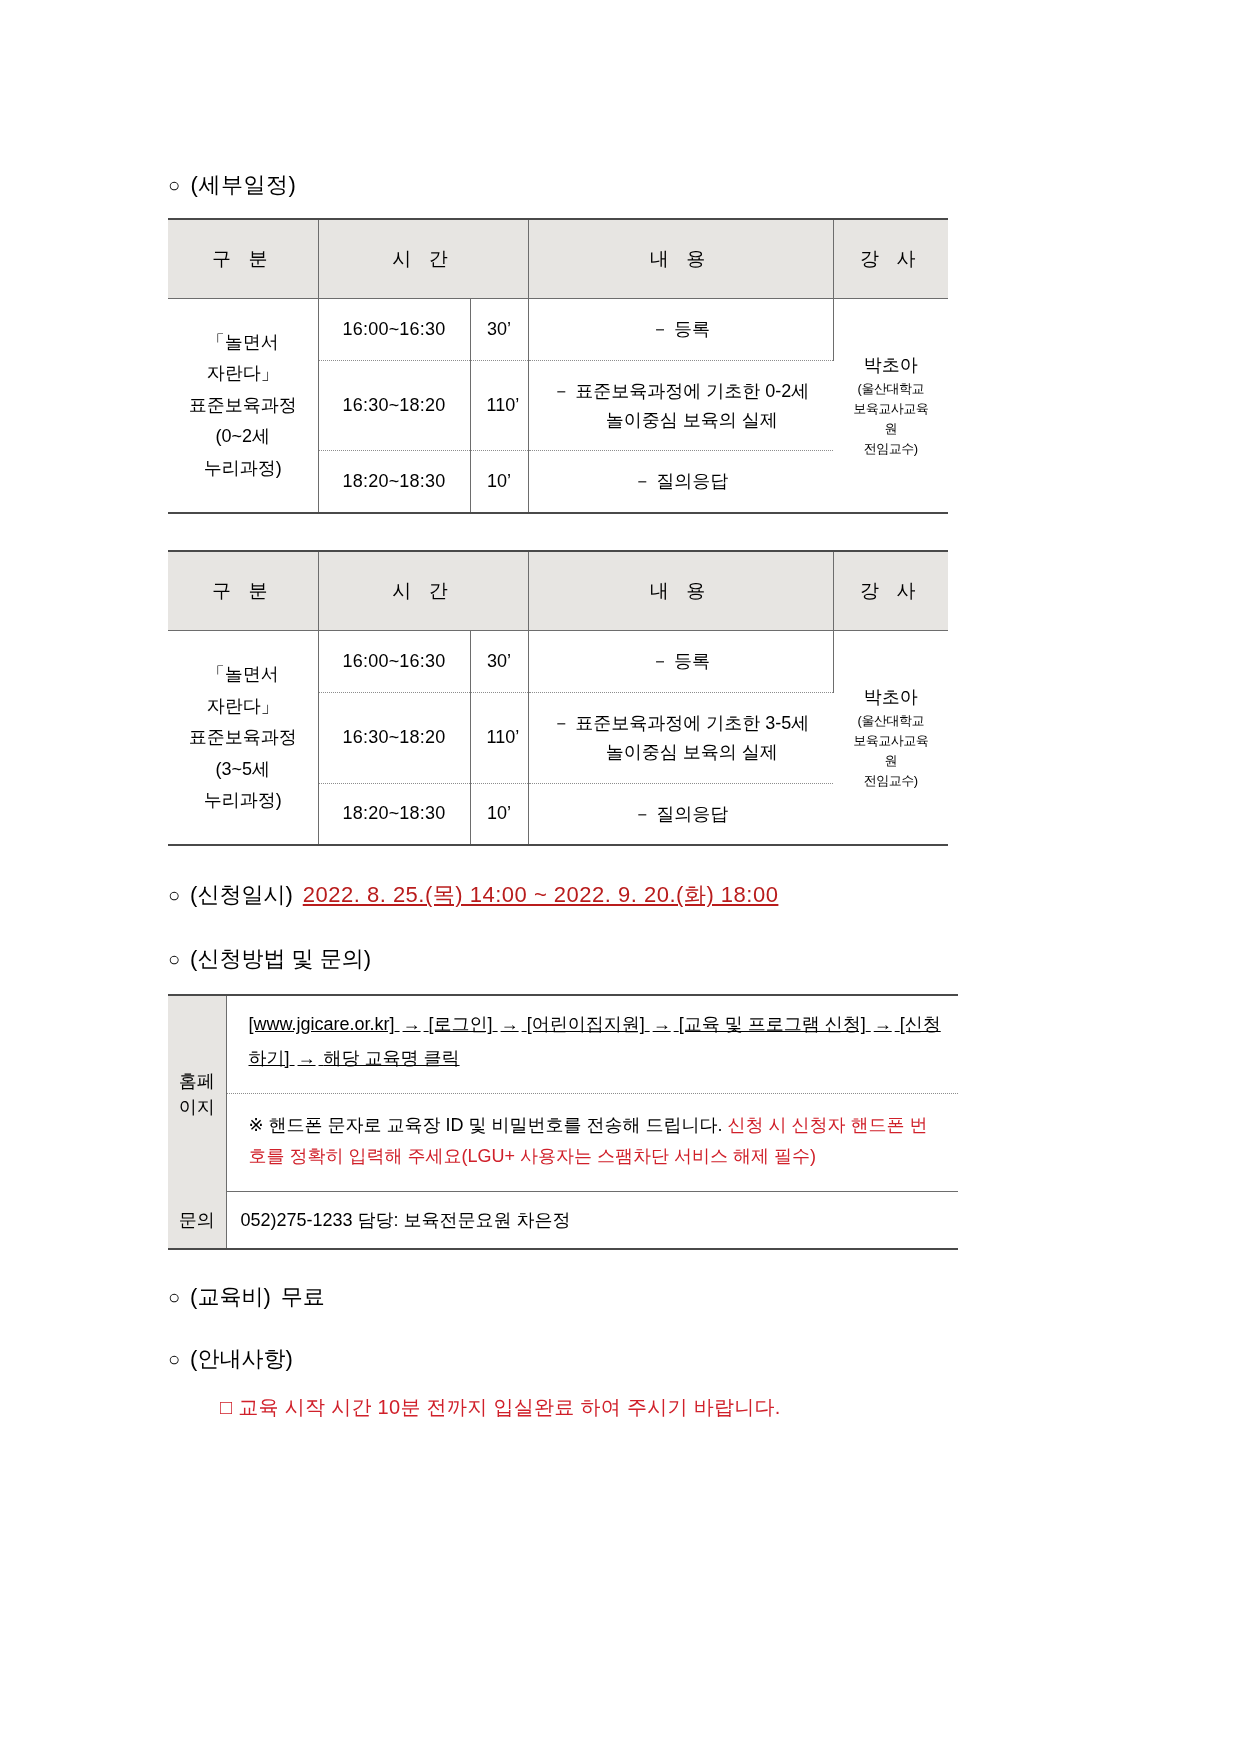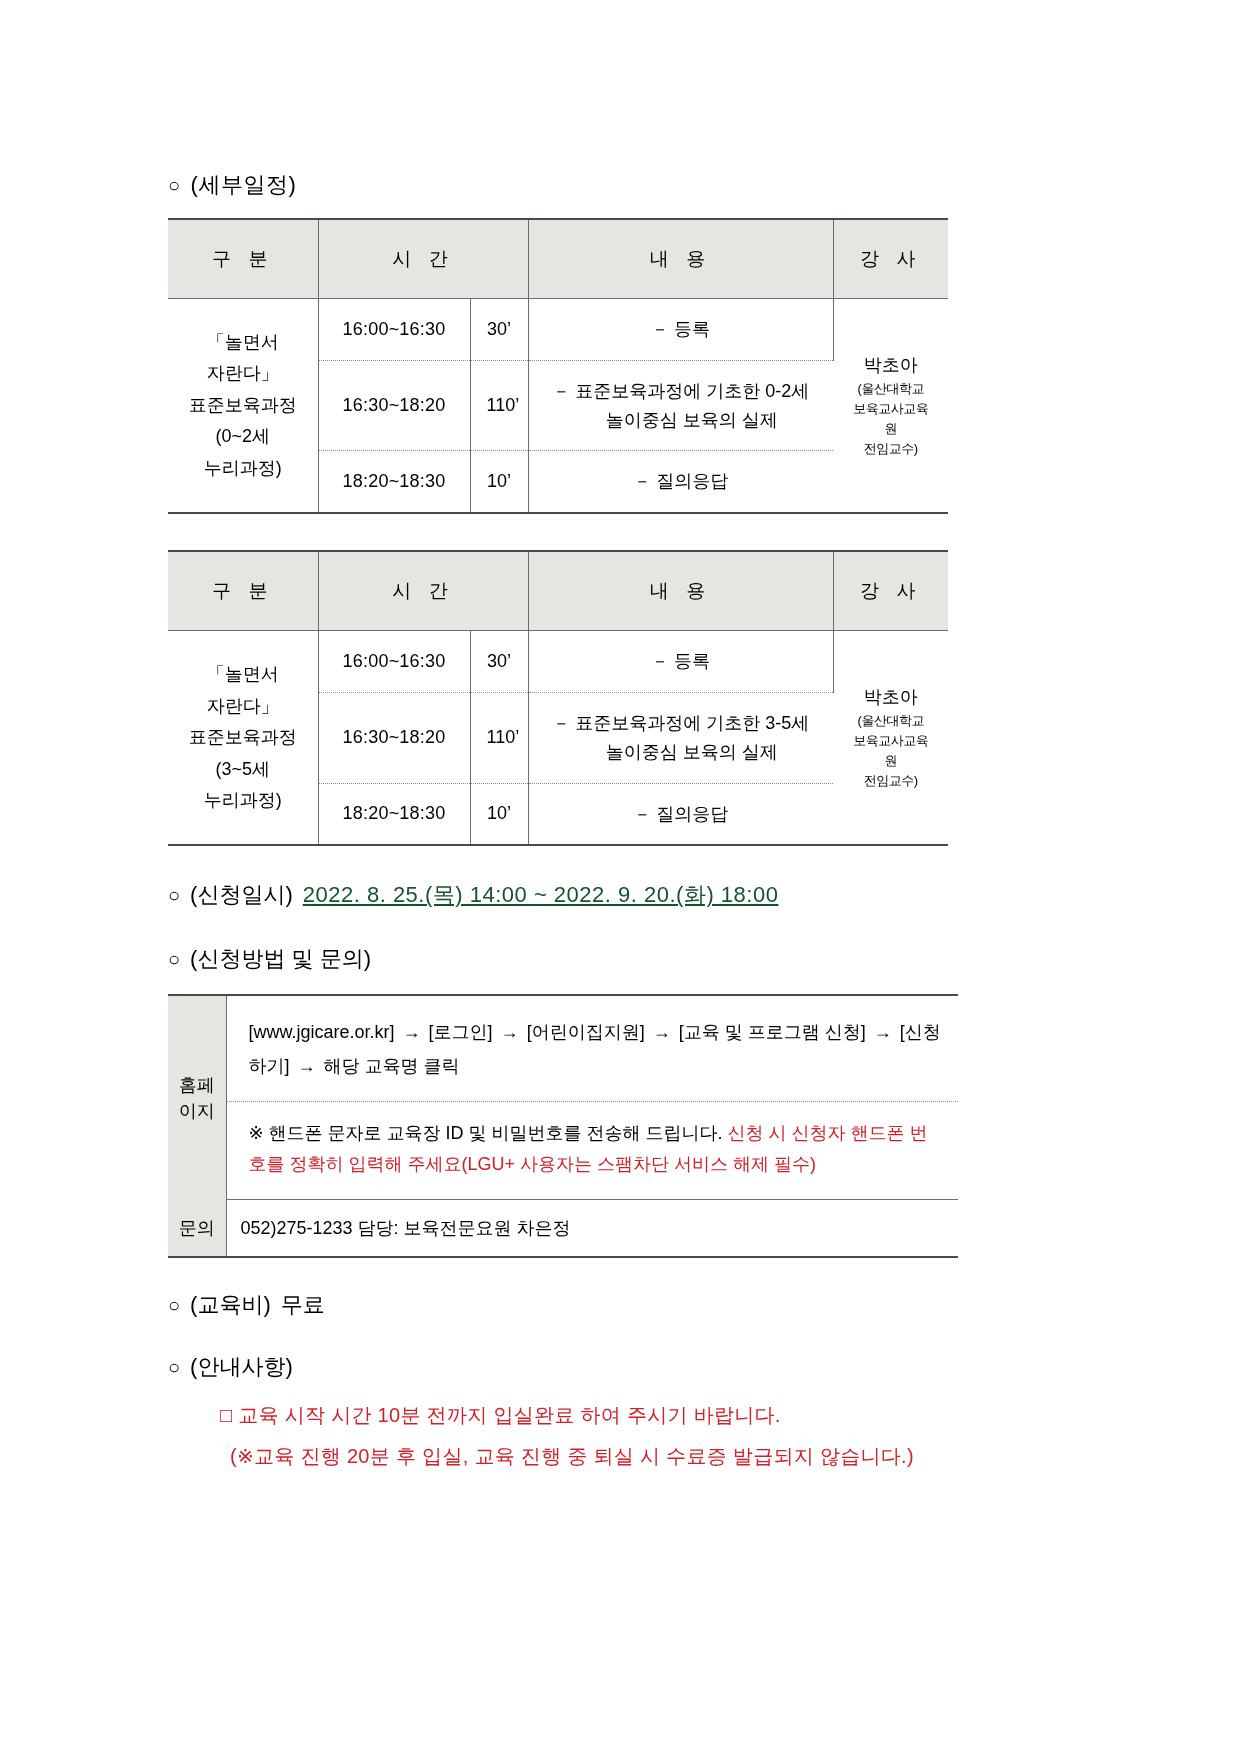--- a/index.html
+++ b/index.html
@@ -108,21 +108,21 @@
 
   
   .line-row {
     font-size: 22px;
     display: flex;
     align-items: baseline;
     gap: 10px;
     margin: 34px 0 0 0;
   }
   .link-blue {
-    color: #14532d;
+    color: #b91c1c;
     text-decoration: underline;
     letter-spacing: 0.5px;
   }
 
   
   table.contact {
     border-collapse: collapse;
     width: 790px;
     table-layout: fixed;
     border-top: 2px solid #4a4a4a;
@@ -137,23 +137,24 @@
   table.contact td:last-child { border-right: 0; }
   .label-cell {
     background: #e7e5e2;
     text-align: center;
     font-size: 17px;
     line-height: 1.45;
     width: 58px;
     font-weight: normal;
   }
   .home-row-1 td.body {
-    padding: 20px 16px 18px 22px;
+    padding: 12px 16px 18px 22px;
     line-height: 1.85;
     border-bottom: 1px dotted #8d8d8d;
+    text-decoration: underline;
   }
   .home-row-2 td.body {
     padding: 16px 16px 18px 22px;
     line-height: 1.75;
     border-bottom: 1px solid #6d6d6d;
   }
   .red { color: #d0202a; }
   .inquiry td.body {
     padding: 16px 16px 16px 14px;
   }
@@ -351,15 +352,14 @@
 
   <div class="note-head">
     <span class="bullet-circle">○</span>
     <span>(안내사항)</span>
   </div>
 
   <div class="note-red">
     <span>□</span>
     <span>교육 시작 시간 10분 전까지 입실완료 하여 주시기 바랍니다.</span>
   </div>
-  <div class="note-red2">(※교육 진행 20분 후 입실, 교육 진행 중 퇴실 시 수료증 발급되지 않습니다.)</div>
 
 </div>
 
 </body></html>

